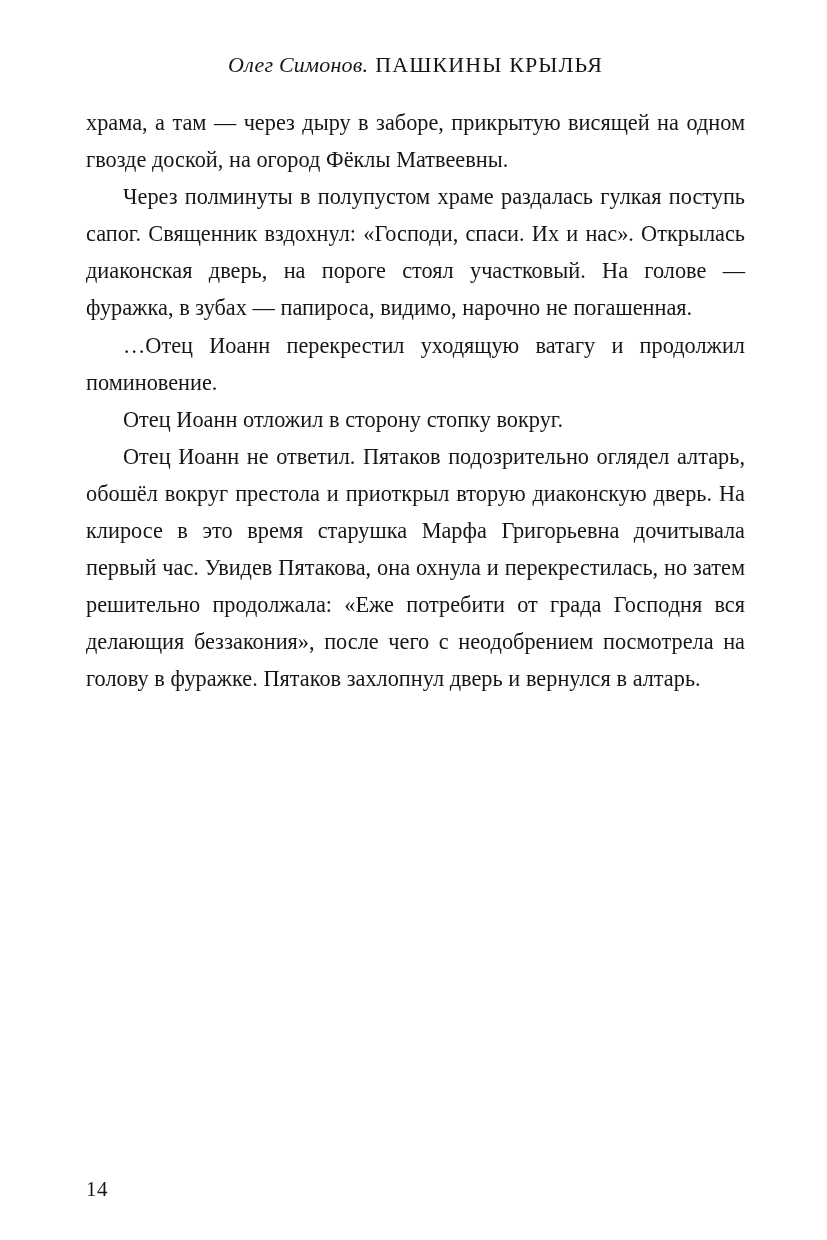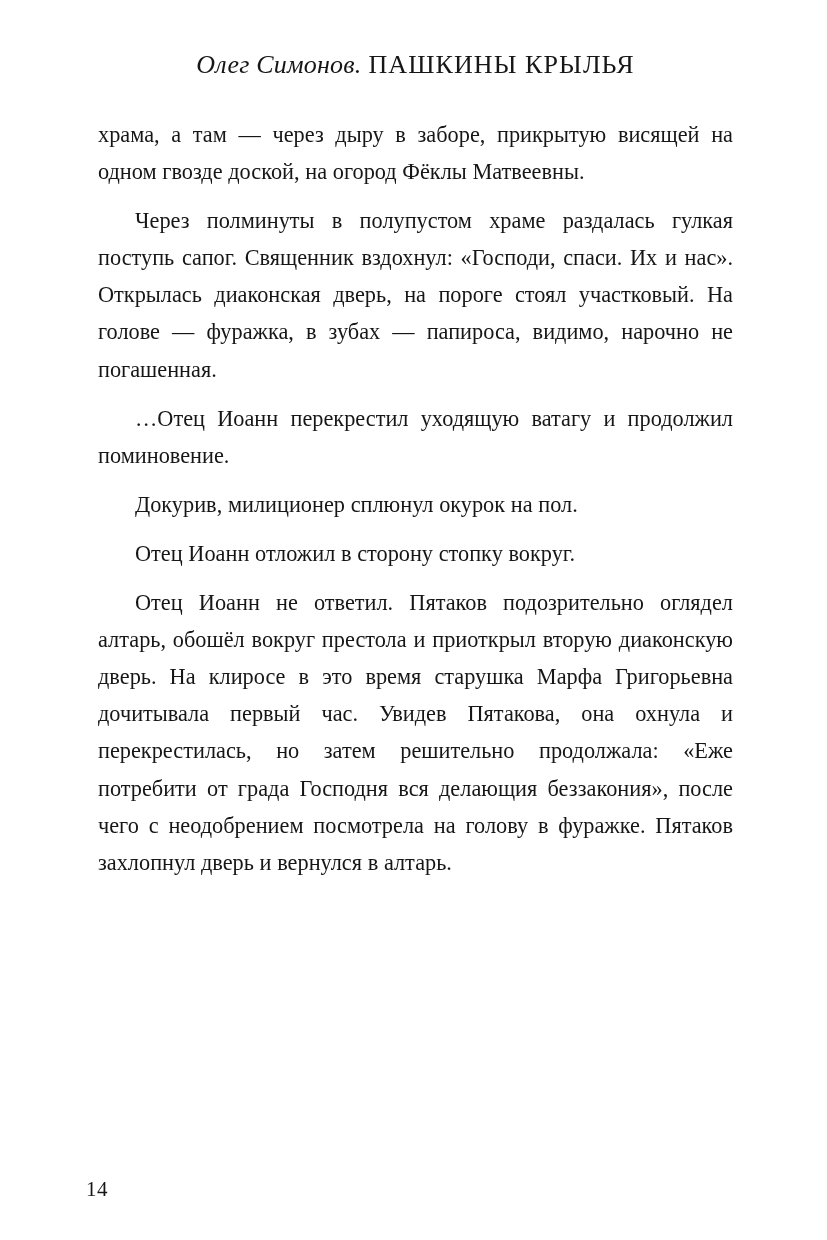--- a/index.html
+++ b/index.html
@@ -21,21 +21,21 @@
     -webkit-font-smoothing: antialiased;
   }
 
   
   .running-head {
     position: absolute;
     top: 50px;
     left: 86px;
     width: 659px;
     text-align: center;
-    font-size: 26px;
+    font-size: 22px;
     line-height: 30px;
     white-space: nowrap;
   }
   .running-head .author {
     font-style: italic;
     letter-spacing: 0.2px;
   }
   .running-head .title {
     font-style: normal;
     letter-spacing: 1.1px;
@@ -44,21 +44,21 @@
 
   
   .textblock {
     position: absolute;
     top: 104px;
     left: 86px;
     width: 659px;
   }
 
   .para {
-    margin: 12px;
+    margin: 0;
     font-size: 22.3px;
     line-height: 37.1px;
     text-align: justify;
     text-align-last: left;
     text-indent: 37px;
     hyphens: manual;
     word-spacing: 0.1px;
   }
 
   .para.flush {
@@ -88,21 +88,20 @@
 <div class="page">
 
   <div class="running-head">
     <span class="author">Олег Симонов.</span><span class="title">ПАШКИНЫ КРЫЛЬЯ</span>
   </div>
 
   <div class="textblock">
     <p class="para flush">храма, а там — через дыру в заборе, прикрытую висящей на одном гвозде доской, на огород Фёклы Матвеевны.</p>
     <p class="para">Через полминуты в полупустом храме раздалась гулкая поступь сапог. Священник вздохнул: «Господи, спаси. Их и нас». Открылась диаконская дверь, на пороге стоял участковый. На голове — фуражка, в зубах — папироса, видимо, нарочно не погашенная.</p>
     <p class="para">…Отец Иоанн перекрестил уходящую ватагу и продолжил поминовение.</p>
-    <p class="para">Докурив, милиционер сплюнул окурок на пол.</p>
 
 
     <p class="para">Отец Иоанн отложил в сторону стопку вокруг.</p>
 
 
 
     <p class="para">Отец Иоанн не ответил. Пятаков подозрительно оглядел алтарь, обошёл вокруг престола и приоткрыл вторую диаконскую дверь. На клиросе в это время старушка Марфа Григорьевна дочитывала первый час. Увидев Пятакова, она охнула и перекрестилась, но затем решительно продолжала: «Еже потребити от града Господня вся делающия беззакония», после чего с неодобрением посмотрела на голову в фуражке. Пятаков захлопнул дверь и вернулся в алтарь.</p>
   </div>
 
   <div class="folio">14</div>

